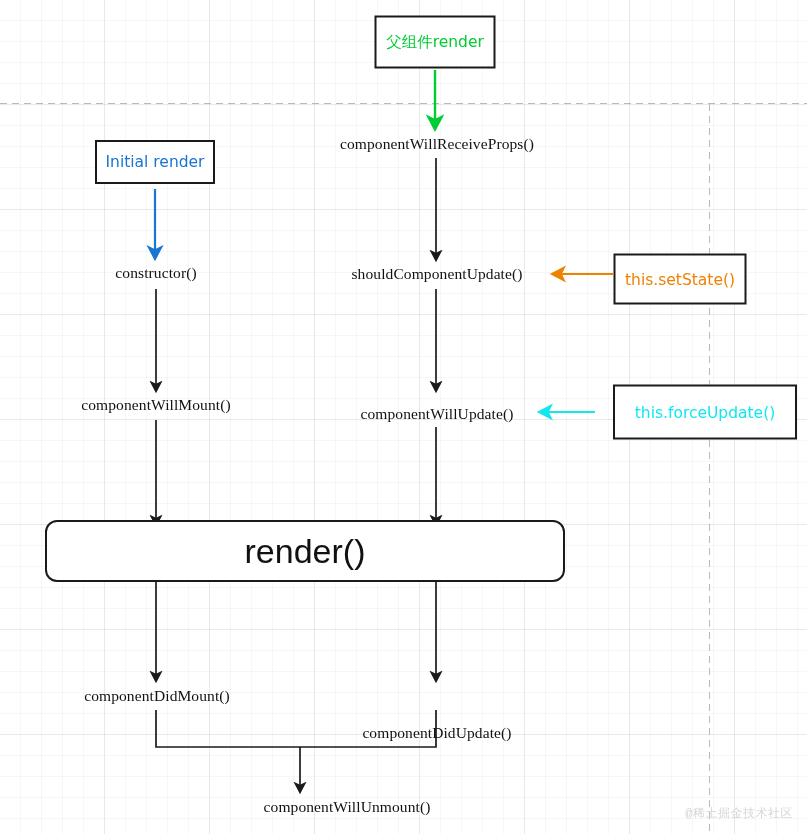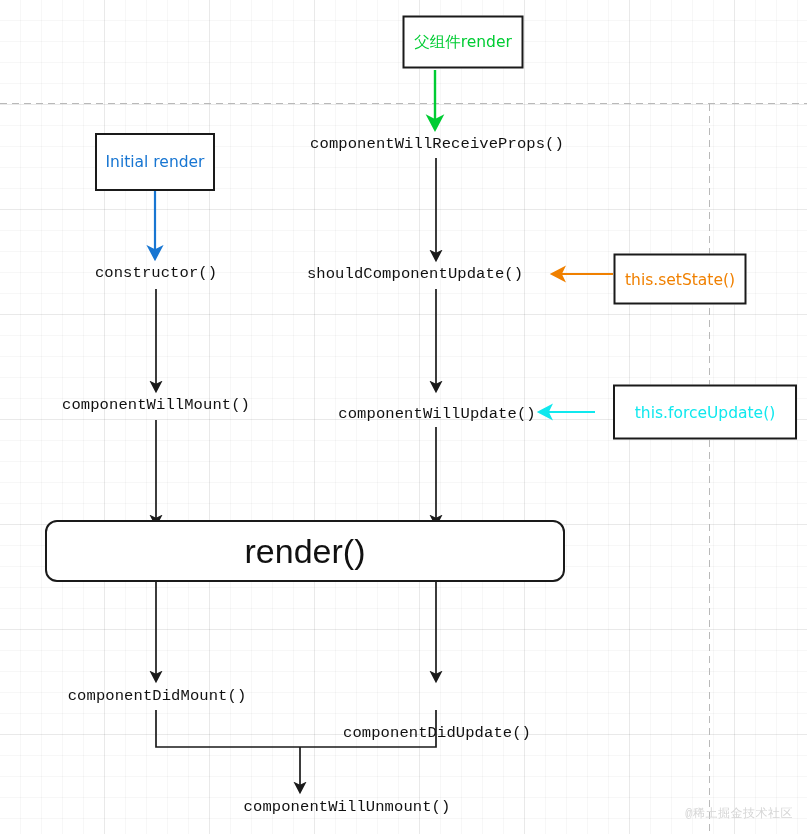--- a/index.html
+++ b/index.html
@@ -19,21 +19,21 @@
       linear-gradient(to right, rgba(0,0,0,0.030) 1px, transparent 1px),
       linear-gradient(to bottom, rgba(0,0,0,0.030) 1px, transparent 1px);
     background-size:105px 105px,105px 105px,21px 21px,21px 21px;
     background-position:-1px -1px,-1px -1px,-1px -1px,-1px -1px;
   }
   svg.layer{position:absolute;left:0;top:0;width:807px;height:834px;pointer-events:none;}
 
   .node{
     position:absolute;
     white-space:nowrap;
-    font-family:Liberation Mono, monospace;
+    font-family:Liberation Serif, serif;
     font-size:15.5px;
     color:#111111;
     letter-spacing:.1px;
     transform:translate(-50%,-50%);
   }
   .boxnode{
     position:absolute;
     box-sizing:border-box;
     border:2px solid #1a1a1a;
     background:#ffffff;
@@ -104,25 +104,25 @@
     <line x1="436" y1="582" x2="436" y2="676" stroke="#1a1a1a" stroke-width="1.7" marker-end="url(#ah-black)"></line>
 
     <line x1="156" y1="289" x2="156" y2="386" stroke="#1a1a1a" stroke-width="1.7" marker-end="url(#ah-black)"></line>
     <line x1="156" y1="420" x2="156" y2="520" stroke="#1a1a1a" stroke-width="1.7" marker-end="url(#ah-black)"></line>
     <line x1="156" y1="582" x2="156" y2="676" stroke="#1a1a1a" stroke-width="1.7" marker-end="url(#ah-black)"></line>
 
     <path d="M156,710 L156,747 L436,747 L436,710" fill="none" stroke="#1a1a1a" stroke-width="1.7"></path>
     <line x1="300" y1="747" x2="300" y2="787" stroke="#1a1a1a" stroke-width="1.7" marker-end="url(#ah-black)"></line>
   </svg>
 
-  <div class="boxnode" style="left:435px;top:42px;width:121px;height:53px;color:#00cc33;margin-left:28px;">
+  <div class="boxnode" style="left:435px;top:42px;width:121px;height:53px;color:#00cc33;">
     <span>父组件render</span>
   </div>
 
-  <div class="boxnode" style="left:155px;top:162px;width:120px;height:58px;color:#1876d2;">
+  <div class="boxnode" style="left:155px;top:162px;width:120px;height:44px;color:#1876d2;">
     <span>Initial render</span>
   </div>
 
   <div class="boxnode" style="left:680px;top:279px;width:133px;height:51px;color:#f08000;">
     <span>this.setState()</span>
   </div>
 
   <div class="boxnode" style="left:687px;top:412px;width:184px;height:55px;color:#10e8ee;margin-left:18px;">
     <span>this.forceUpdate()</span>
   </div>
@@ -133,21 +133,21 @@
   <div class="node" style="left:156px;top:405px;">
     <span>componentWillMount()</span>
   </div>
   <div class="node" style="left:157px;top:696px;">
     <span>componentDidMount()</span>
   </div>
 
   <div class="node" style="left:437px;top:144px;">
     <span>componentWillReceiveProps()</span>
   </div>
-  <div class="node" style="left:415px;top:274px;">
+  <div class="node" style="left:437px;top:274px;">
     <span>shouldComponentUpdate()</span>
   </div>
   <div class="node" style="left:437px;top:414px;">
     <span>componentWillUpdate()</span>
   </div>
   <div class="node" style="left:437px;top:696px;margin-top:37px;">
     <span>componentDidUpdate()</span>
   </div>
 
   <div class="renderbox" style="left:305px;top:551px;width:520px;height:62px;">

